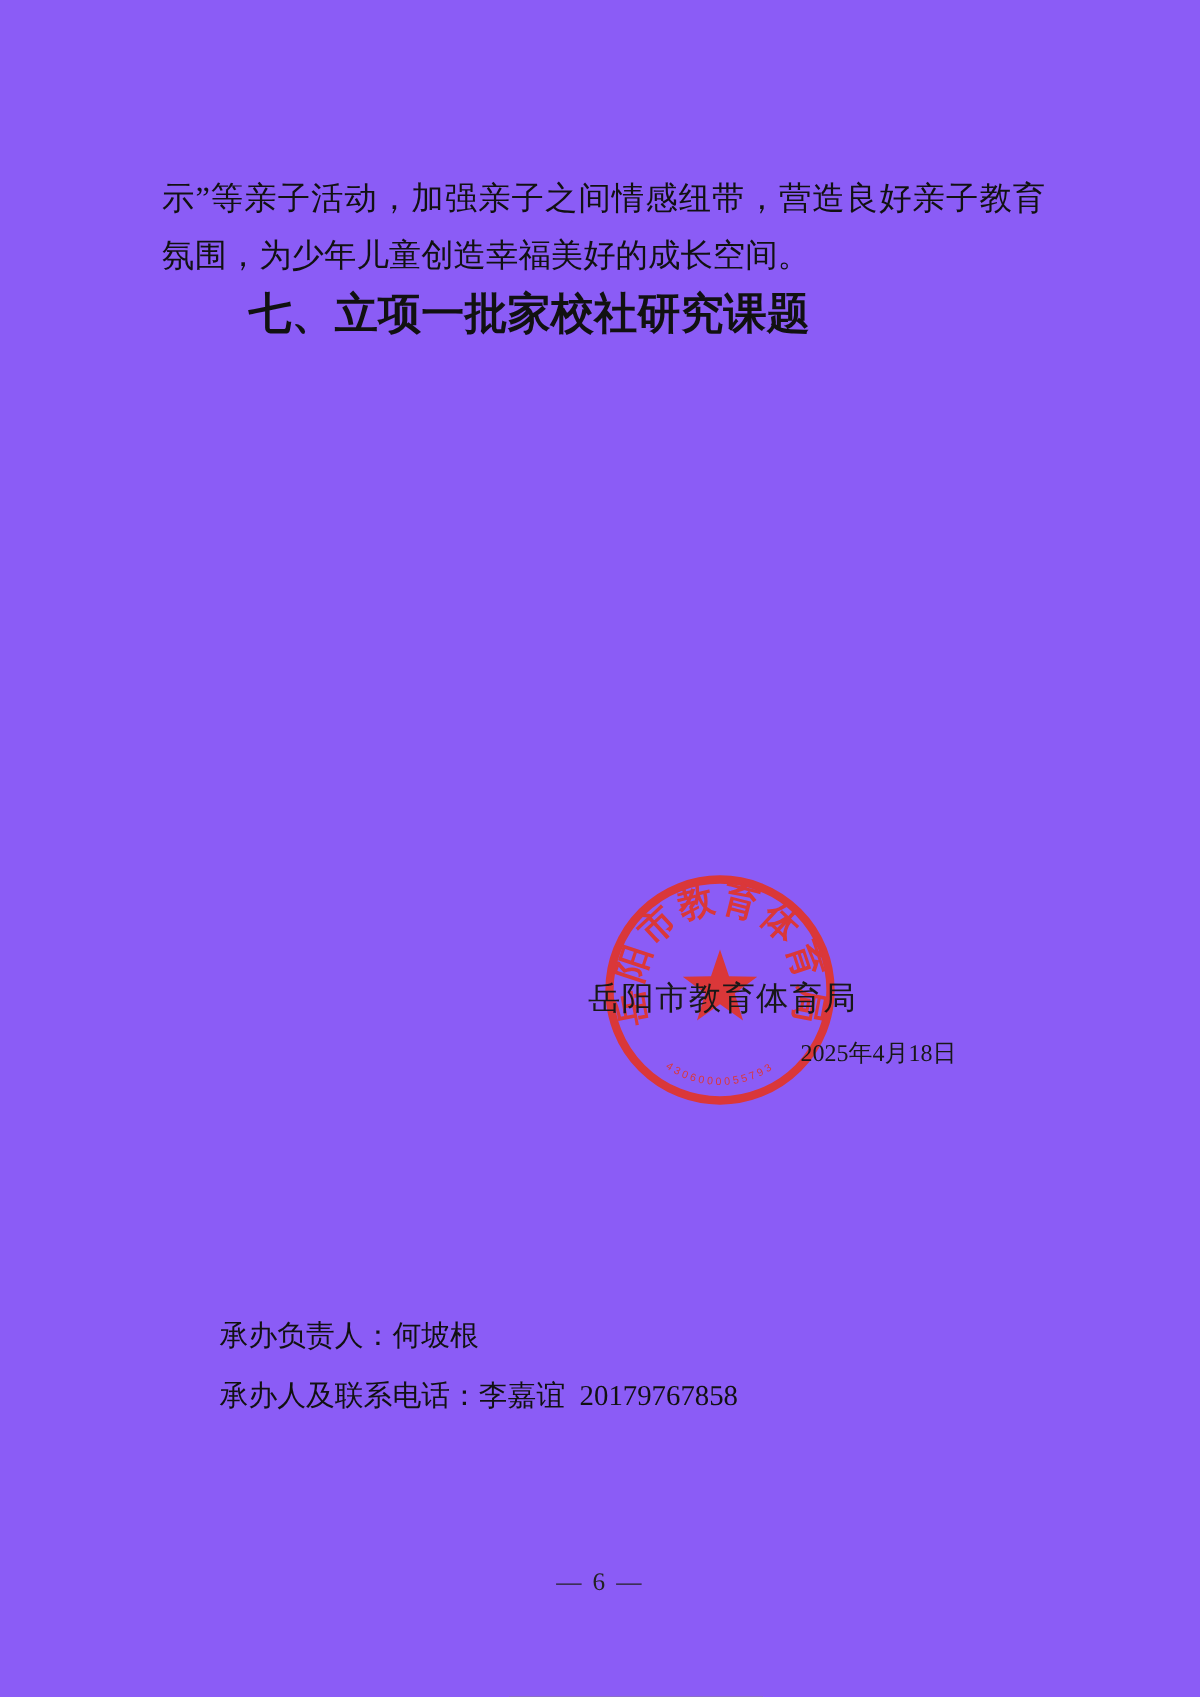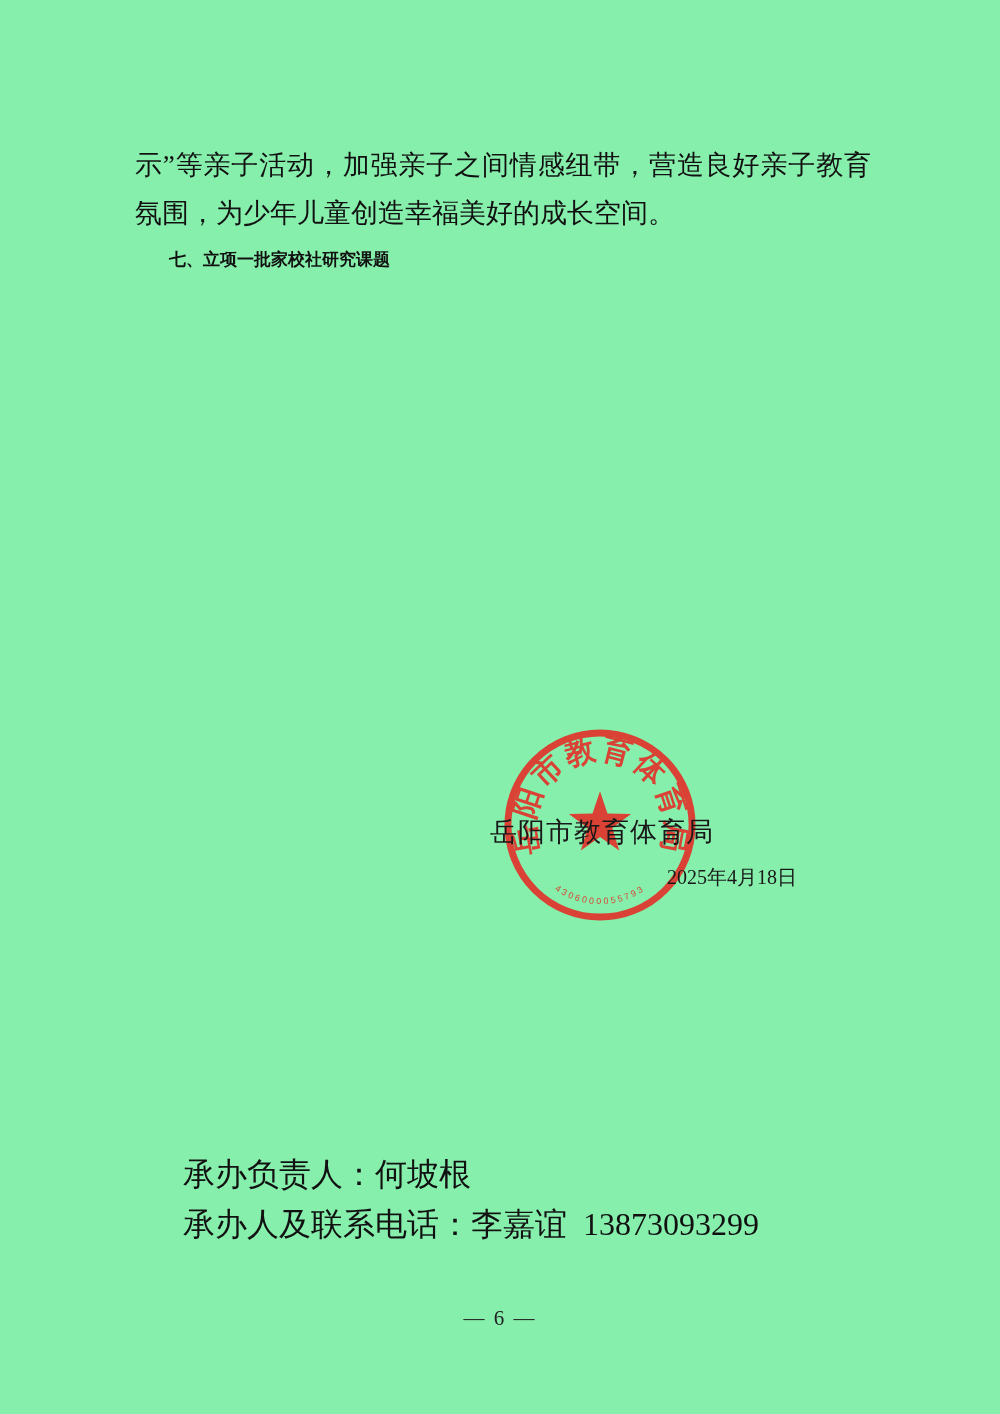--- a/index.html
+++ b/index.html
@@ -1,41 +1,41 @@
 <!DOCTYPE html>
 <html><head>
 <meta charset="utf-8">
 <style>
   html, body { margin: 0; padding: 0; background: #888; }
   .page {
     position: relative;
     width: 1000px;
     height: 1414px;
     margin: 0 auto;
-    background: #86efac;
+    background: #8b5cf6;
     overflow: hidden;
     font-family: "Liberation Serif", "DejaVu Serif", serif;
     color: #111111;
   }
   .body-text {
     position: absolute;
     left: 135px;
     top: 141px;
     width: 736px;
     font-size: 27px;
     line-height: 48px;
     text-align: justify;
     text-justify: inter-character;
   }
   .body-text p { margin: 0; }
   .para-indent { text-indent: 2em; }
   .section-heading {
-    font-family: Liberation Mono, monospace;
+    font-family: Liberation Sans, sans-serif;
     font-weight: bold;
-    font-size: 17px;
+    font-size: 36px;
     text-indent: 2em;
     margin: 0;
   }
   .seal-wrap {
     position: absolute;
     left: 501px;
     top: 726px;
     width: 198px;
     height: 198px;
     opacity: 0.92;
@@ -55,22 +55,22 @@
     left: 397px;
     top: 864px;
     width: 400px;
     text-align: right;
     font-size: 20px;
     color: #181818;
   }
   .contact-block {
     position: absolute;
     left: 183px;
-    top: 1149px;
-    font-size: 32px;
+    top: 1089px;
+    font-size: 24px;
     line-height: 50px;
   }
   .contact-block div { white-space: pre; }
   .page-footer {
     position: absolute;
     left: 0;
     top: 1306px;
     width: 1000px;
     text-align: center;
     font-size: 21px;
@@ -103,18 +103,18 @@
         <textPath href="#sealBottomArc" startOffset="50%" text-anchor="middle">4306000055793</textPath>
       </text>
     </svg>
   </div>
 
   <div class="sig-org">岳阳市教育体育局</div>
   <div class="sig-date">2025年4月18日</div>
 
   <div class="contact-block">
     <div>承办负责人：何坡根</div>
-    <div>承办人及联系电话：李嘉谊  13873093299</div>
+    <div>承办人及联系电话：李嘉谊  20179767858</div>
   </div>
 
   <div class="page-footer">— 6 —</div>
 
 </div>
 
 </body></html>

